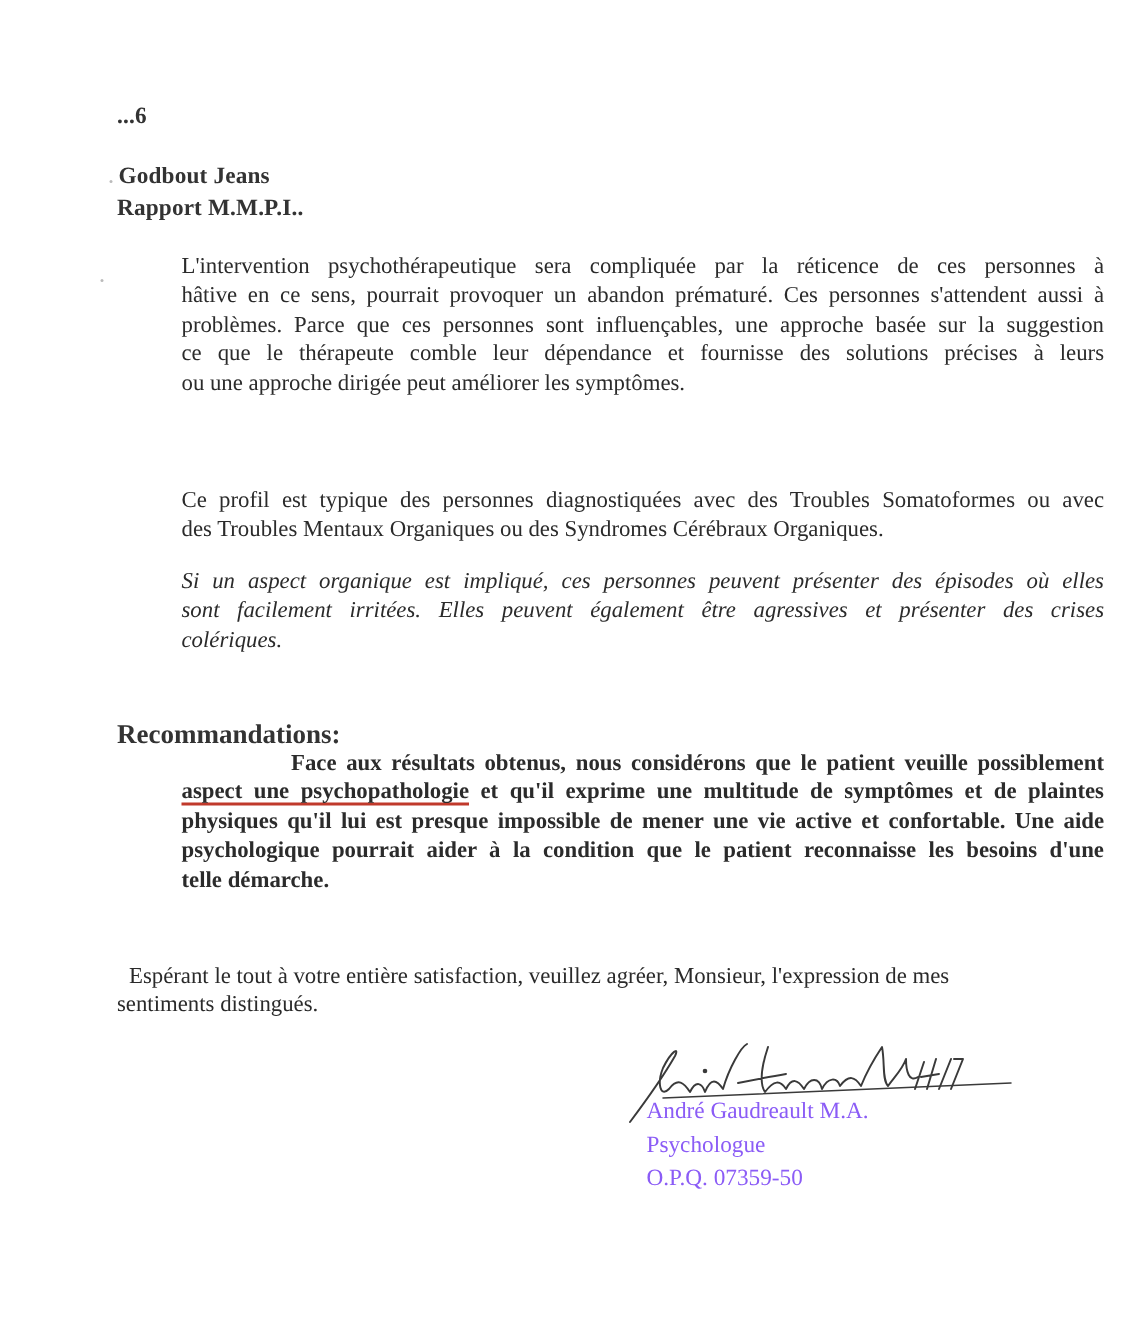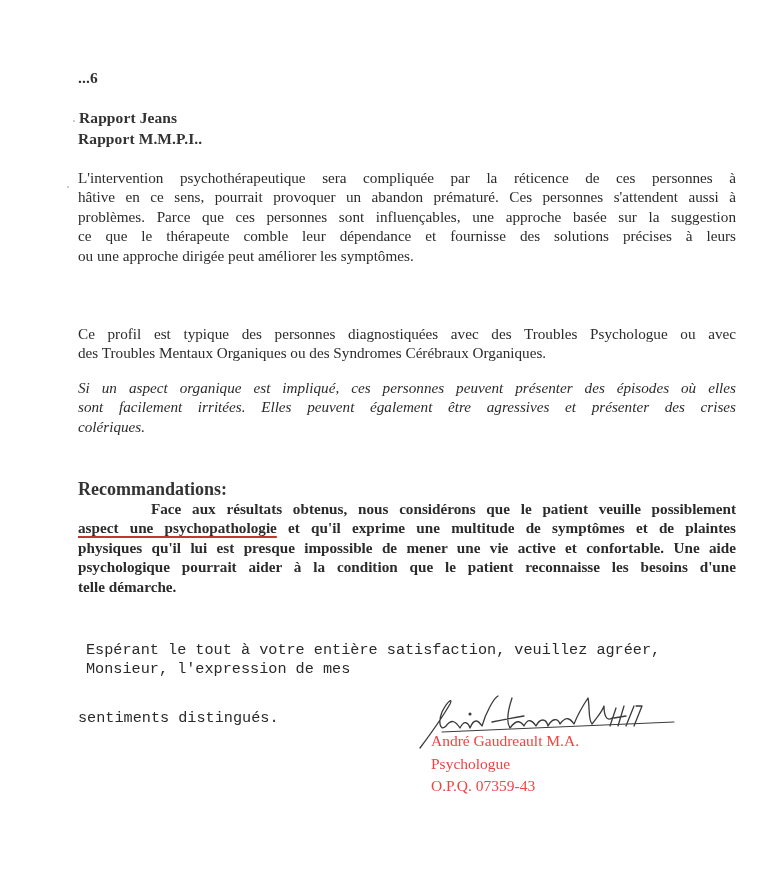--- a/index.html
+++ b/index.html
@@ -2,48 +2,48 @@
 <html><head>
   <meta charset="utf-8">
   <style>
     html, body { margin: 0; padding: 0; background: #ffffff; }
     body { width: 757px; height: 889px; position: relative; overflow: hidden;
       font-family: "Liberation Serif", "DejaVu Serif", serif; color: #2a2a2a; }
     .page { position: absolute; left: 0; top: 0; width: 757px; height: 889px; }
     .hdr { position: absolute; left: 78px; font-weight: bold; font-size: 15.5px; color: #333; letter-spacing: 0.1px; }
     .para { position: absolute; left: 78px; width: 658px; font-size: 15.2px; line-height: 19.4px;
       text-align: justify; color: #2b2b2b; }
-    .para .line { display: block; text-align: justify; text-align-last: justify; white-space: nowrap; }
+    .para .line { display: block; text-align: justify; text-align-last: justify; white-space: nowrap; margin-left: 43px; }
     .para .line.last { text-align-last: left; }
     .rec-title { position: absolute; left: 78px; top: 479px; font-weight: bold; font-size: 18px; color: #333; }
     .underline-red { text-decoration: underline; text-decoration-color: #c0392b; text-decoration-thickness: 1.5px; text-underline-offset: 3px; }
-    .closing { position: absolute; left: 78px; width: 658px; font-size: 15.2px; line-height: 19.4px; font-family: Liberation Mono, monospace; }
-    .sig-block { position: absolute; left: 431px; top: 730px; font-size: 15.5px; line-height: 22.5px; color: #ef4444; }
+    .closing { position: absolute; left: 78px; width: 658px; font-size: 15.2px; line-height: 19.4px; }
+    .sig-block { position: absolute; left: 431px; top: 730px; font-size: 15.5px; line-height: 22.5px; color: #8b5cf6; }
     .signature { position: absolute; left: 412px; top: 692px; width: 280px; height: 58px; }
     .spk { position: absolute; width: 2px; height: 2px; background: #bbb; border-radius: 1px; }
   </style>
 </head>
 <body>
 
 <div class="page">
 
   <div class="hdr" style="top:69px;">...6</div>
   <div class="hdr" style="top:89px;margin-top:41px;">Rapport M.M.P.I..</div>
-  <div class="hdr" style="top:109px; left:79px;">Rapport Jeans</div>
+  <div class="hdr" style="top:109px; left:79px;">Godbout Jeans</div>
 
   <div class="para" style="top:168px;">
     <span class="line">L'intervention psychothérapeutique sera compliquée par la réticence de ces personnes à</span>
     <span class="line">hâtive en ce sens, pourrait provoquer un abandon prématuré. Ces personnes s'attendent aussi à</span>
     <span class="line">problèmes. Parce que ces personnes sont influençables, une approche basée sur la suggestion</span>
     <span class="line">ce que le thérapeute comble leur dépendance et fournisse  des solutions précises à leurs</span>
     <span class="line last">ou une approche dirigée peut améliorer les symptômes.</span>
   </div>
 
   <div class="para" style="top:324px;">
-    <span class="line">Ce profil est typique des personnes diagnostiquées avec des Troubles Psychologue ou avec</span>
+    <span class="line">Ce profil est typique des personnes diagnostiquées avec des Troubles Somatoformes ou avec</span>
     <span class="line last">des Troubles Mentaux Organiques ou des Syndromes Cérébraux Organiques.</span>
   </div>
 
   <div class="para" style="top:378px;font-style:italic;">
     <span class="line">Si un aspect organique est impliqué, ces personnes peuvent présenter des épisodes où elles</span>
     <span class="line">sont facilement irritées. Elles peuvent également être agressives et présenter des crises</span>
     <span class="line last">colériques.</span>
   </div>
 
   <div class="rec-title">Recommandations:</div>
@@ -51,32 +51,32 @@
   <div class="para" style="top:499px;font-weight:bold;">
     <span class="line" style="padding-left:73px;">Face aux résultats obtenus, nous considérons que le patient veuille possiblement</span>
     <span class="line"><span class="underline-red">aspect une psychopathologie</span><span> et qu'il exprime une multitude de symptômes et de plaintes</span></span>
     <span class="line">physiques qu'il lui est presque impossible de mener une vie active et confortable. Une aide</span>
     <span class="line">psychologique pourrait aider à la condition que le patient reconnaisse les besoins d'une</span>
     <span class="line last">telle démarche.</span>
   </div>
 
   <div class="closing" style="top:641px;">
     <span style="display:block; padding-left:8px;">Espérant le tout à votre entière satisfaction, veuillez agréer, Monsieur, l'expression de mes</span>
-    <span style="display:block;margin-top:29px;">sentiments distingués.</span>
+    <span style="display:block;">sentiments distingués.</span>
   </div>
 
   <svg class="signature" viewBox="0 0 280 58">
     <g fill="none" stroke="#3a3a3a" stroke-width="1.3" stroke-linecap="round" stroke-linejoin="round">
       <path d="M8 56 C 20 40, 30 26, 38 12 C 41 6, 36 8, 30 20 C 26 30, 28 40, 34 34 C 40 26, 44 30, 48 36 C 52 28, 56 30, 58 36 C 62 26, 66 28, 70 34 C 74 20, 82 6, 86 4 M 80 30 C 90 28, 100 26, 112 24 M 100 6 C 96 18, 94 30, 98 36 C 104 28, 108 28, 112 34 C 116 26, 120 28, 124 34 C 128 26, 134 26, 136 34 C 140 26, 146 26, 148 32 C 154 24, 158 26, 162 32 C 166 22, 172 12, 176 6 C 178 16, 176 28, 180 32 C 186 24, 190 20, 192 14 C 192 22, 194 30, 200 26 M 204 16 L 198 34 M 212 14 L 206 34 M 202 26 L 214 24 M 222 14 L 214 34 M 224 14 L 230 14 L 222 34"></path>
       <path d="M 30 40 L 262 30" stroke-width="1"></path>
       <circle cx="58" cy="22" r="0.9" fill="#3a3a3a"></circle>
     </g>
   </svg>
 
   <div class="sig-block">
     <div>André Gaudreault  M.A.</div>
     <div>Psychologue</div>
-    <div>O.P.Q. 07359-43</div>
+    <div>O.P.Q. 07359-50</div>
   </div>
 
   <span class="spk" style="left:73px; top:120px;"></span>
   <span class="spk" style="left:67px; top:186px;"></span>
 </div>
 
 </body></html>

